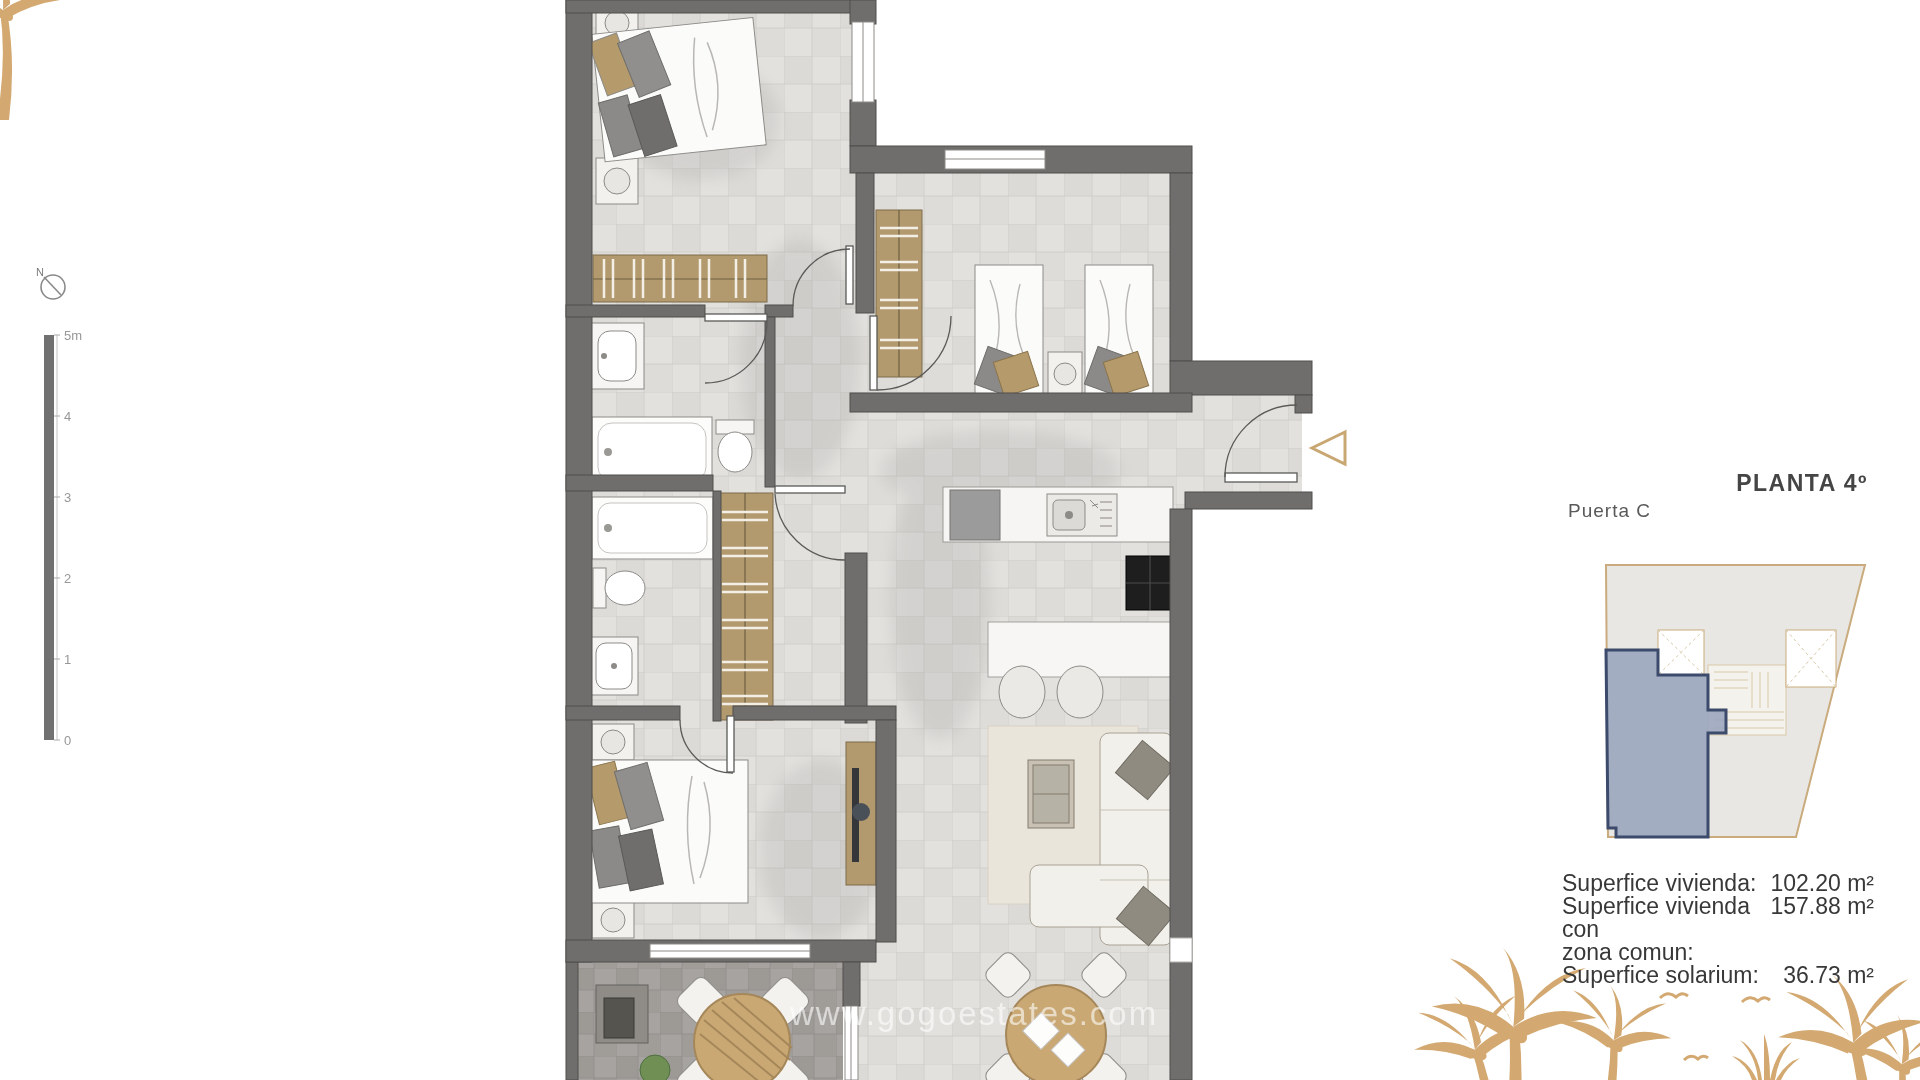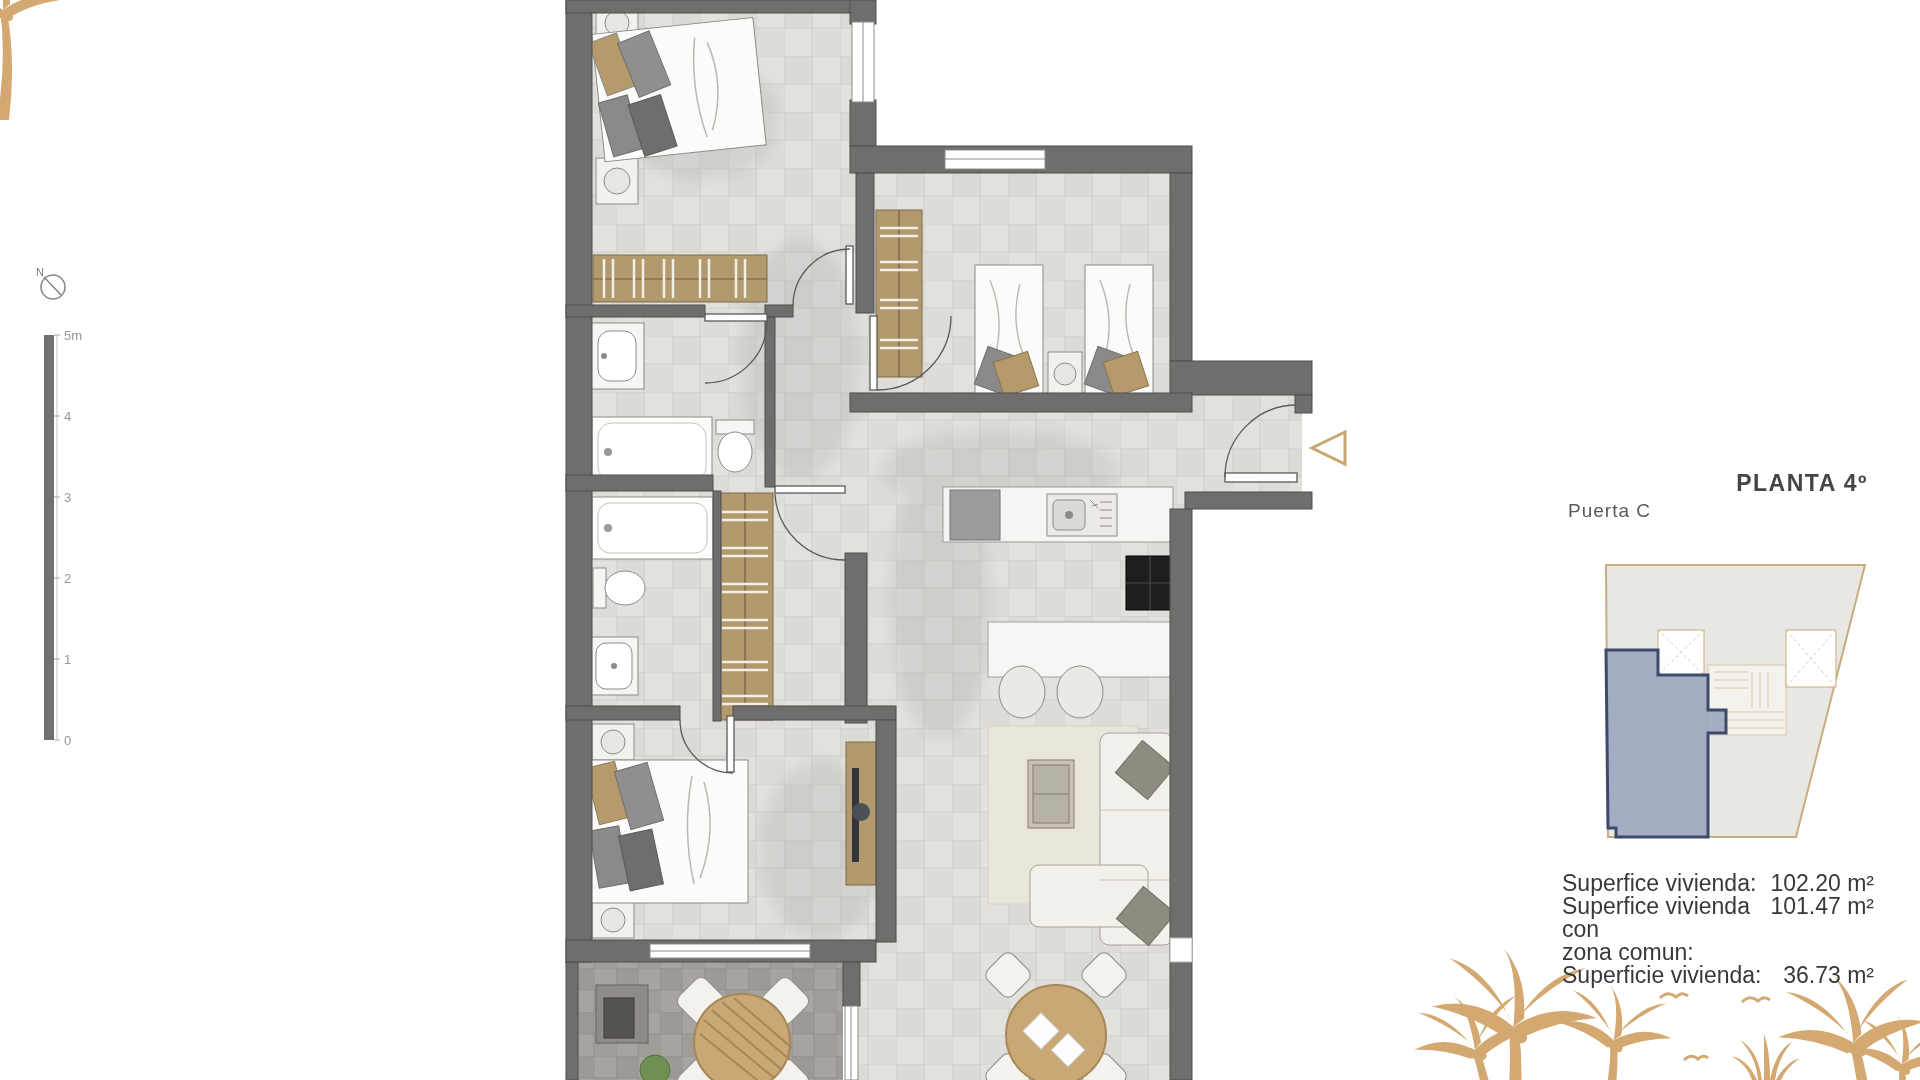--- a/index.html
+++ b/index.html
@@ -359,24 +359,25 @@
   <div class="panel-title">PLANTA 4º</div>
   <div class="panel-sub">Puerta C</div>
 
   <div class="areas">
     <div class="arow">
       <span>Superfice vivienda:</span>
       <span class="val">102.20 m²</span>
     </div>
     <div class="arow">
       <span>Superfice vivienda con</span>
-      <span class="val">101.47 m²</span>
+      <span class="val">157.88 m²</span>
     </div>
     <div class="arow">
       <span>zona comun:</span>
     </div>
     <div class="arow">
-      <span>Superficie vivienda:</span>
+      <span>Superfice solarium:</span>
       <span class="val">36.73 m²</span>
     </div>
   </div>
 
+  <div class="watermark">www.gogoestates.com</div>
 </div>
 
 </body></html>

